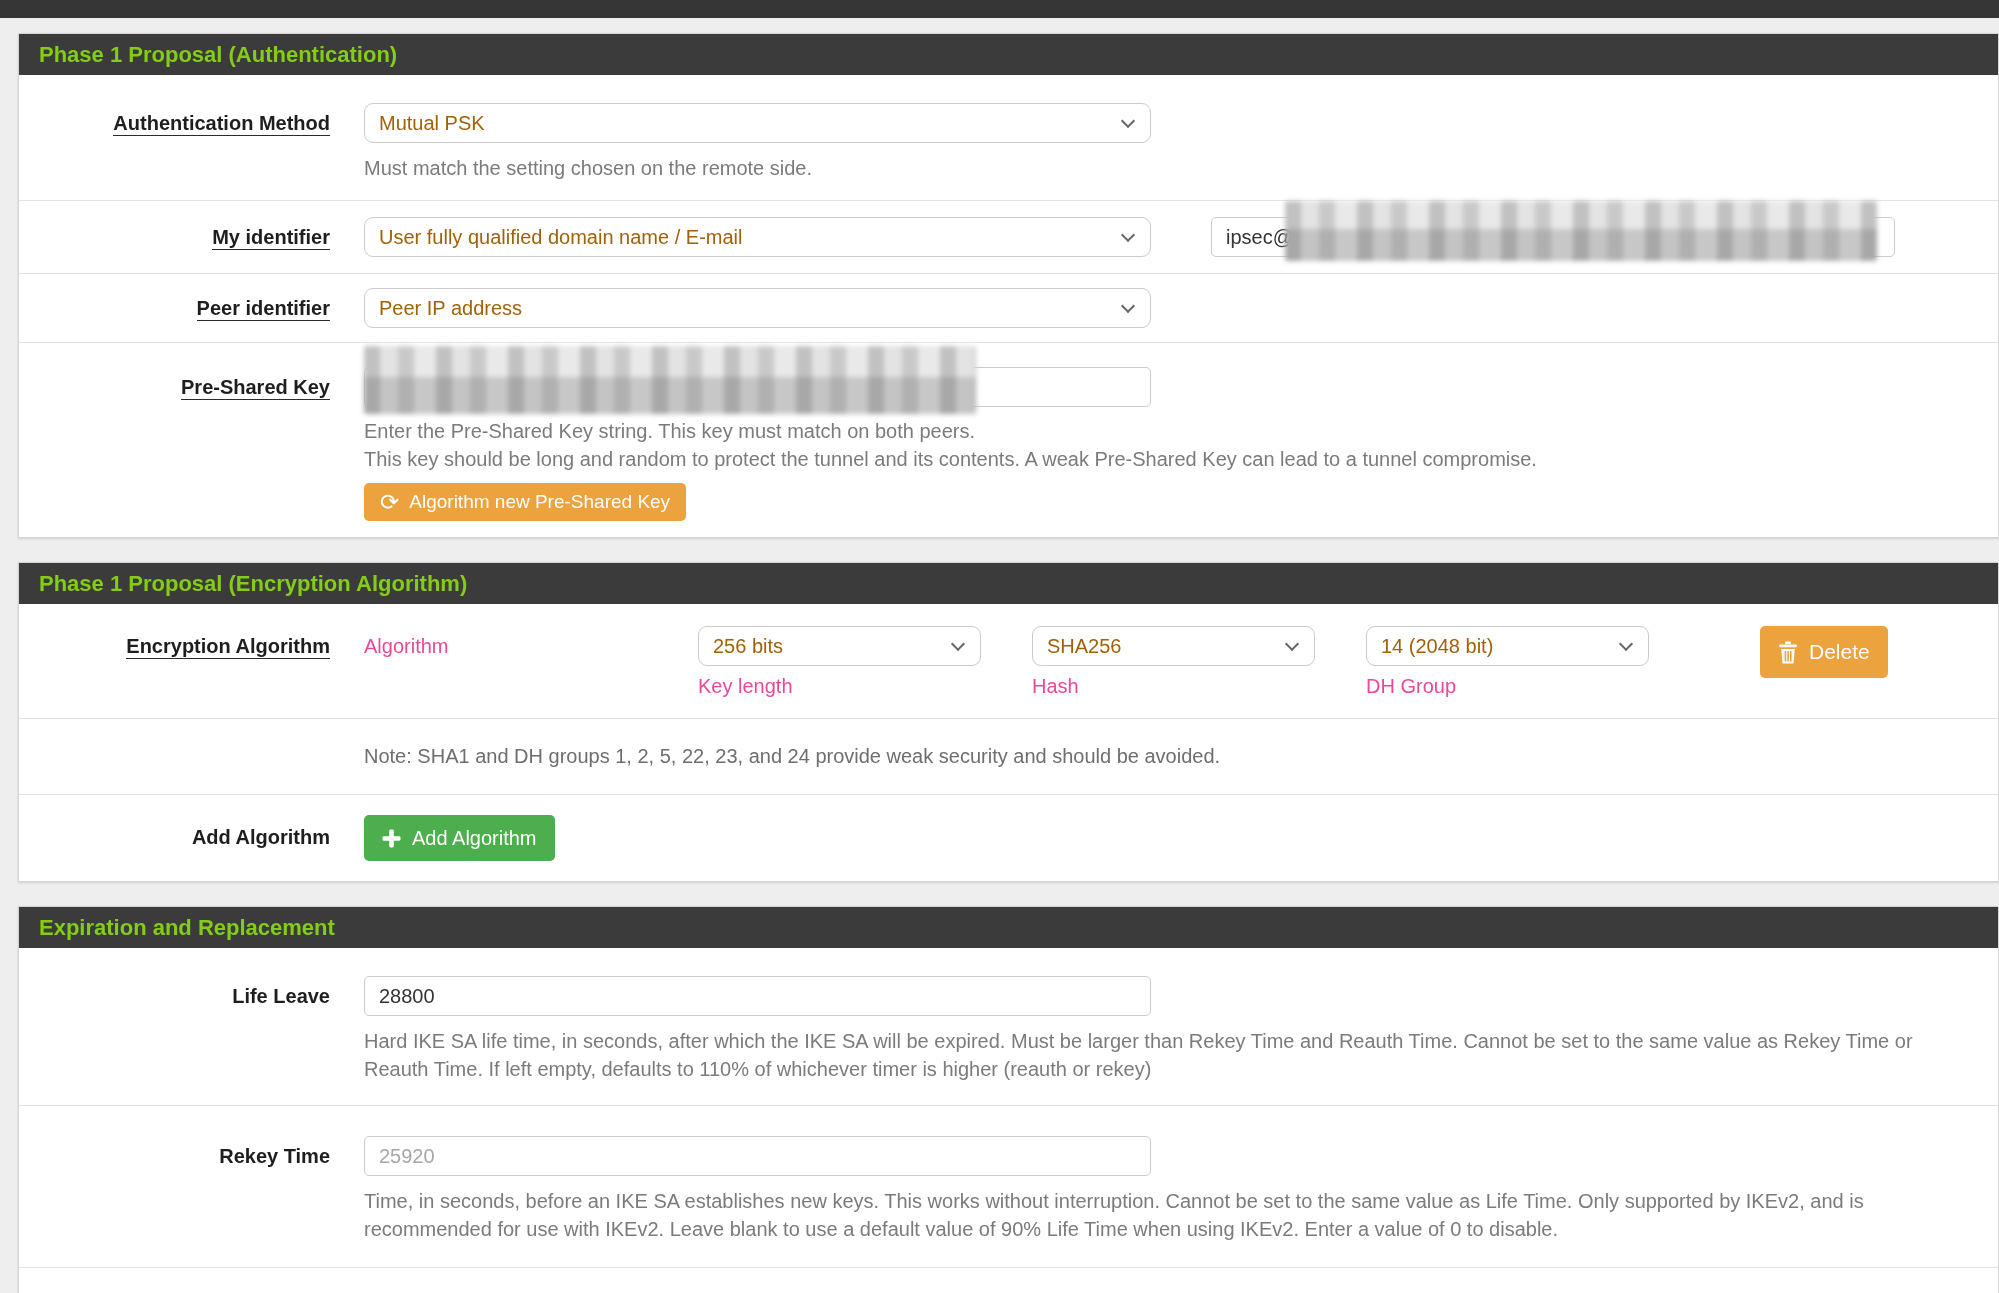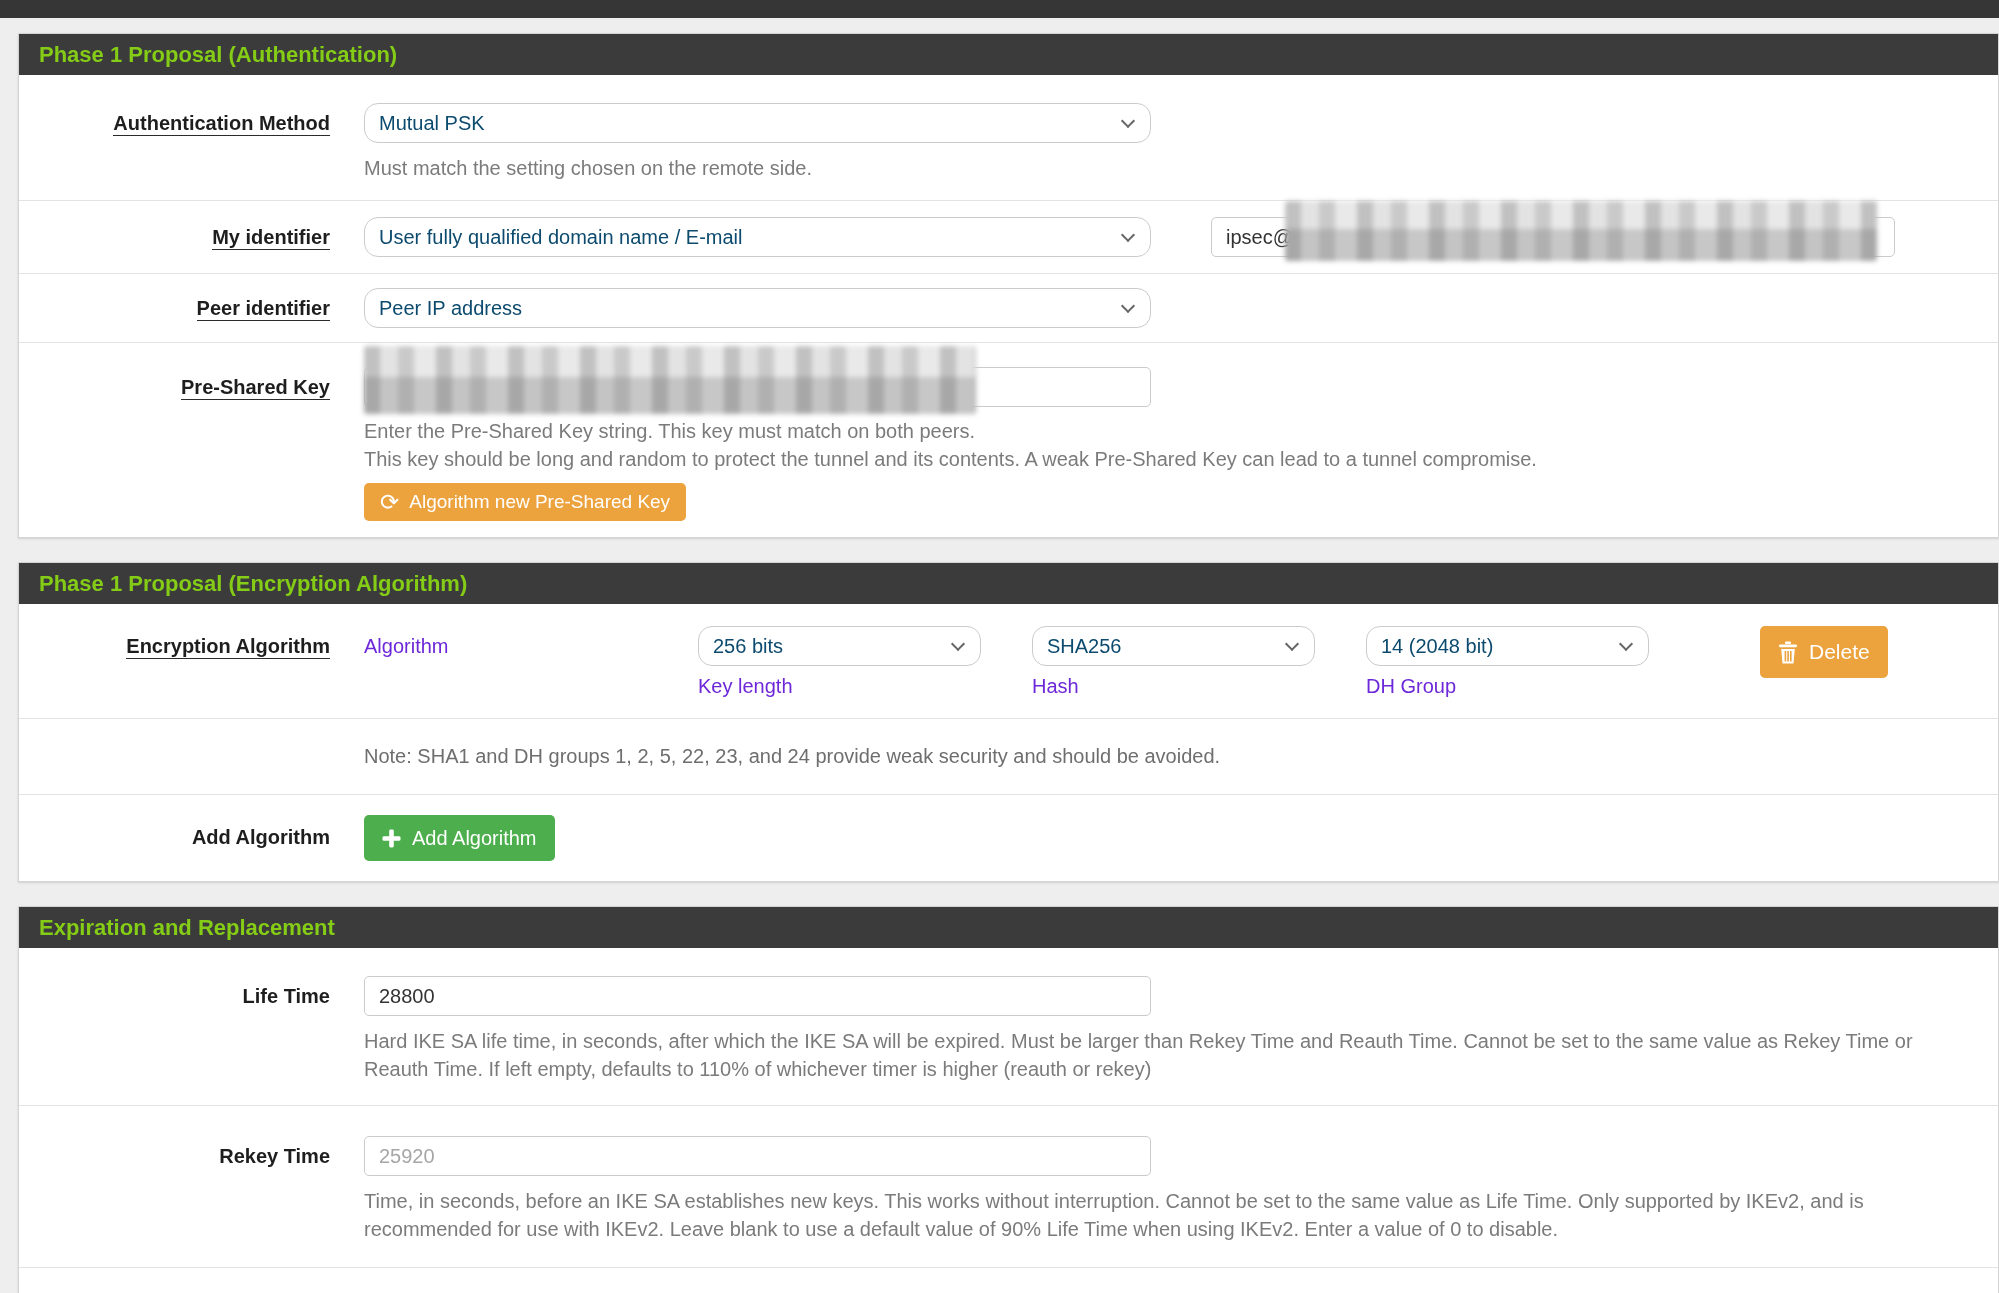--- a/index.html
+++ b/index.html
@@ -15,22 +15,22 @@
     padding:9px 0 9px 20px;line-height:23px;}
   .panel-body{background:#fff;}
 
   .form-row{display:flex;border-bottom:1px solid #e3e3e3;}
   .form-row:last-child{border-bottom:none;}
   .col-label{width:345px;flex:0 0 345px;text-align:right;padding-right:34px;
     font-weight:bold;font-size:20px;color:#1e1e1e;}
   .col-label .lbl-underline{border-bottom:1px solid #2b2b2b;padding-bottom:1px;}
   .col-ctrl{flex:1 1 auto;position:relative;}
 
-  .sel{position:relative;height:40px;border:1px solid #cbcbcb;border-radius:14px;
-    background:#fff;font-size:20px;color:#0c4a6e;line-height:38px;
+  .sel{position:relative;height:40px;border:1px solid #cbcbcb;border-radius:9px;
+    background:#fff;font-size:20px;color:#a16207;line-height:38px;
     padding:0 40px 0 14px;white-space:nowrap;overflow:hidden;cursor:pointer;}
   .chev{position:absolute;right:17px;top:12px;width:10px;height:10px;
     border-right:2px solid #666;border-bottom:2px solid #666;
     transform:rotate(45deg);}
   .txt{height:40px;border:1px solid #cbcbcb;border-radius:5px;background:#fff;
     font-size:20px;color:#333;padding:0 14px;font-family:"Liberation Sans",sans-serif;}
   .txt::placeholder{color:#a6a6a6;}
 
   .help{font-size:20px;color:#7b7b7b;line-height:28px;max-width:1590px;}
 
@@ -72,21 +72,21 @@
   .btn-success{background:#4cae4c;}
   .btn-generate{height:38px;font-size:19px;padding:0 16px;margin-top:10px;}
   .btn-generate .refresh-glyph{font-size:23px;margin-right:10px;line-height:1;}
   .btn-delete{height:52px;font-size:21px;padding:0 18px;margin-left:60px;}
   .btn-delete svg{margin-right:11px;}
   .btn-add{height:46px;font-size:20px;padding:0 18px;}
   .btn-add svg{margin-right:11px;}
 
   .enc-flex{display:flex;align-items:flex-start;}
   .enc-col{width:283px;margin-right:51px;}
-  .enc-caption{font-size:20px;color:#6d28d9;margin-top:9px;}
+  .enc-caption{font-size:20px;color:#ec4899;margin-top:9px;}
 
   .help-mt{margin-top:11px;}
   .note-text{font-size:20px;color:#6e6e6e;}
 
   .filler-row{height:40px;background:#fff;}
 </style>
 </head>
 <body>
 
 <div class="topbar"></div>
@@ -232,21 +232,21 @@
 
   </div>
 </div>
 
 <div class="panel">
   <div class="panel-header">Expiration and Replacement</div>
   <div class="panel-body">
 
     <div class="form-row row-life">
       <div class="col-label">
-        <span>Life Time</span>
+        <span>Life Leave</span>
       </div>
       <div class="col-ctrl">
         <input class="txt w-main" type="text" value="28800" style="">
         <div class="help" style="margin-top:11px;">Hard IKE SA life time, in seconds, after which the IKE SA will be expired. Must be larger than Rekey Time and Reauth Time. Cannot be set to the same value as Rekey Time or Reauth Time. If left empty, defaults to 110% of whichever timer is higher (reauth or rekey)</div>
       </div>
     </div>
 
     <div class="form-row row-rekey">
       <div class="col-label">
         <span>Rekey Time</span>

